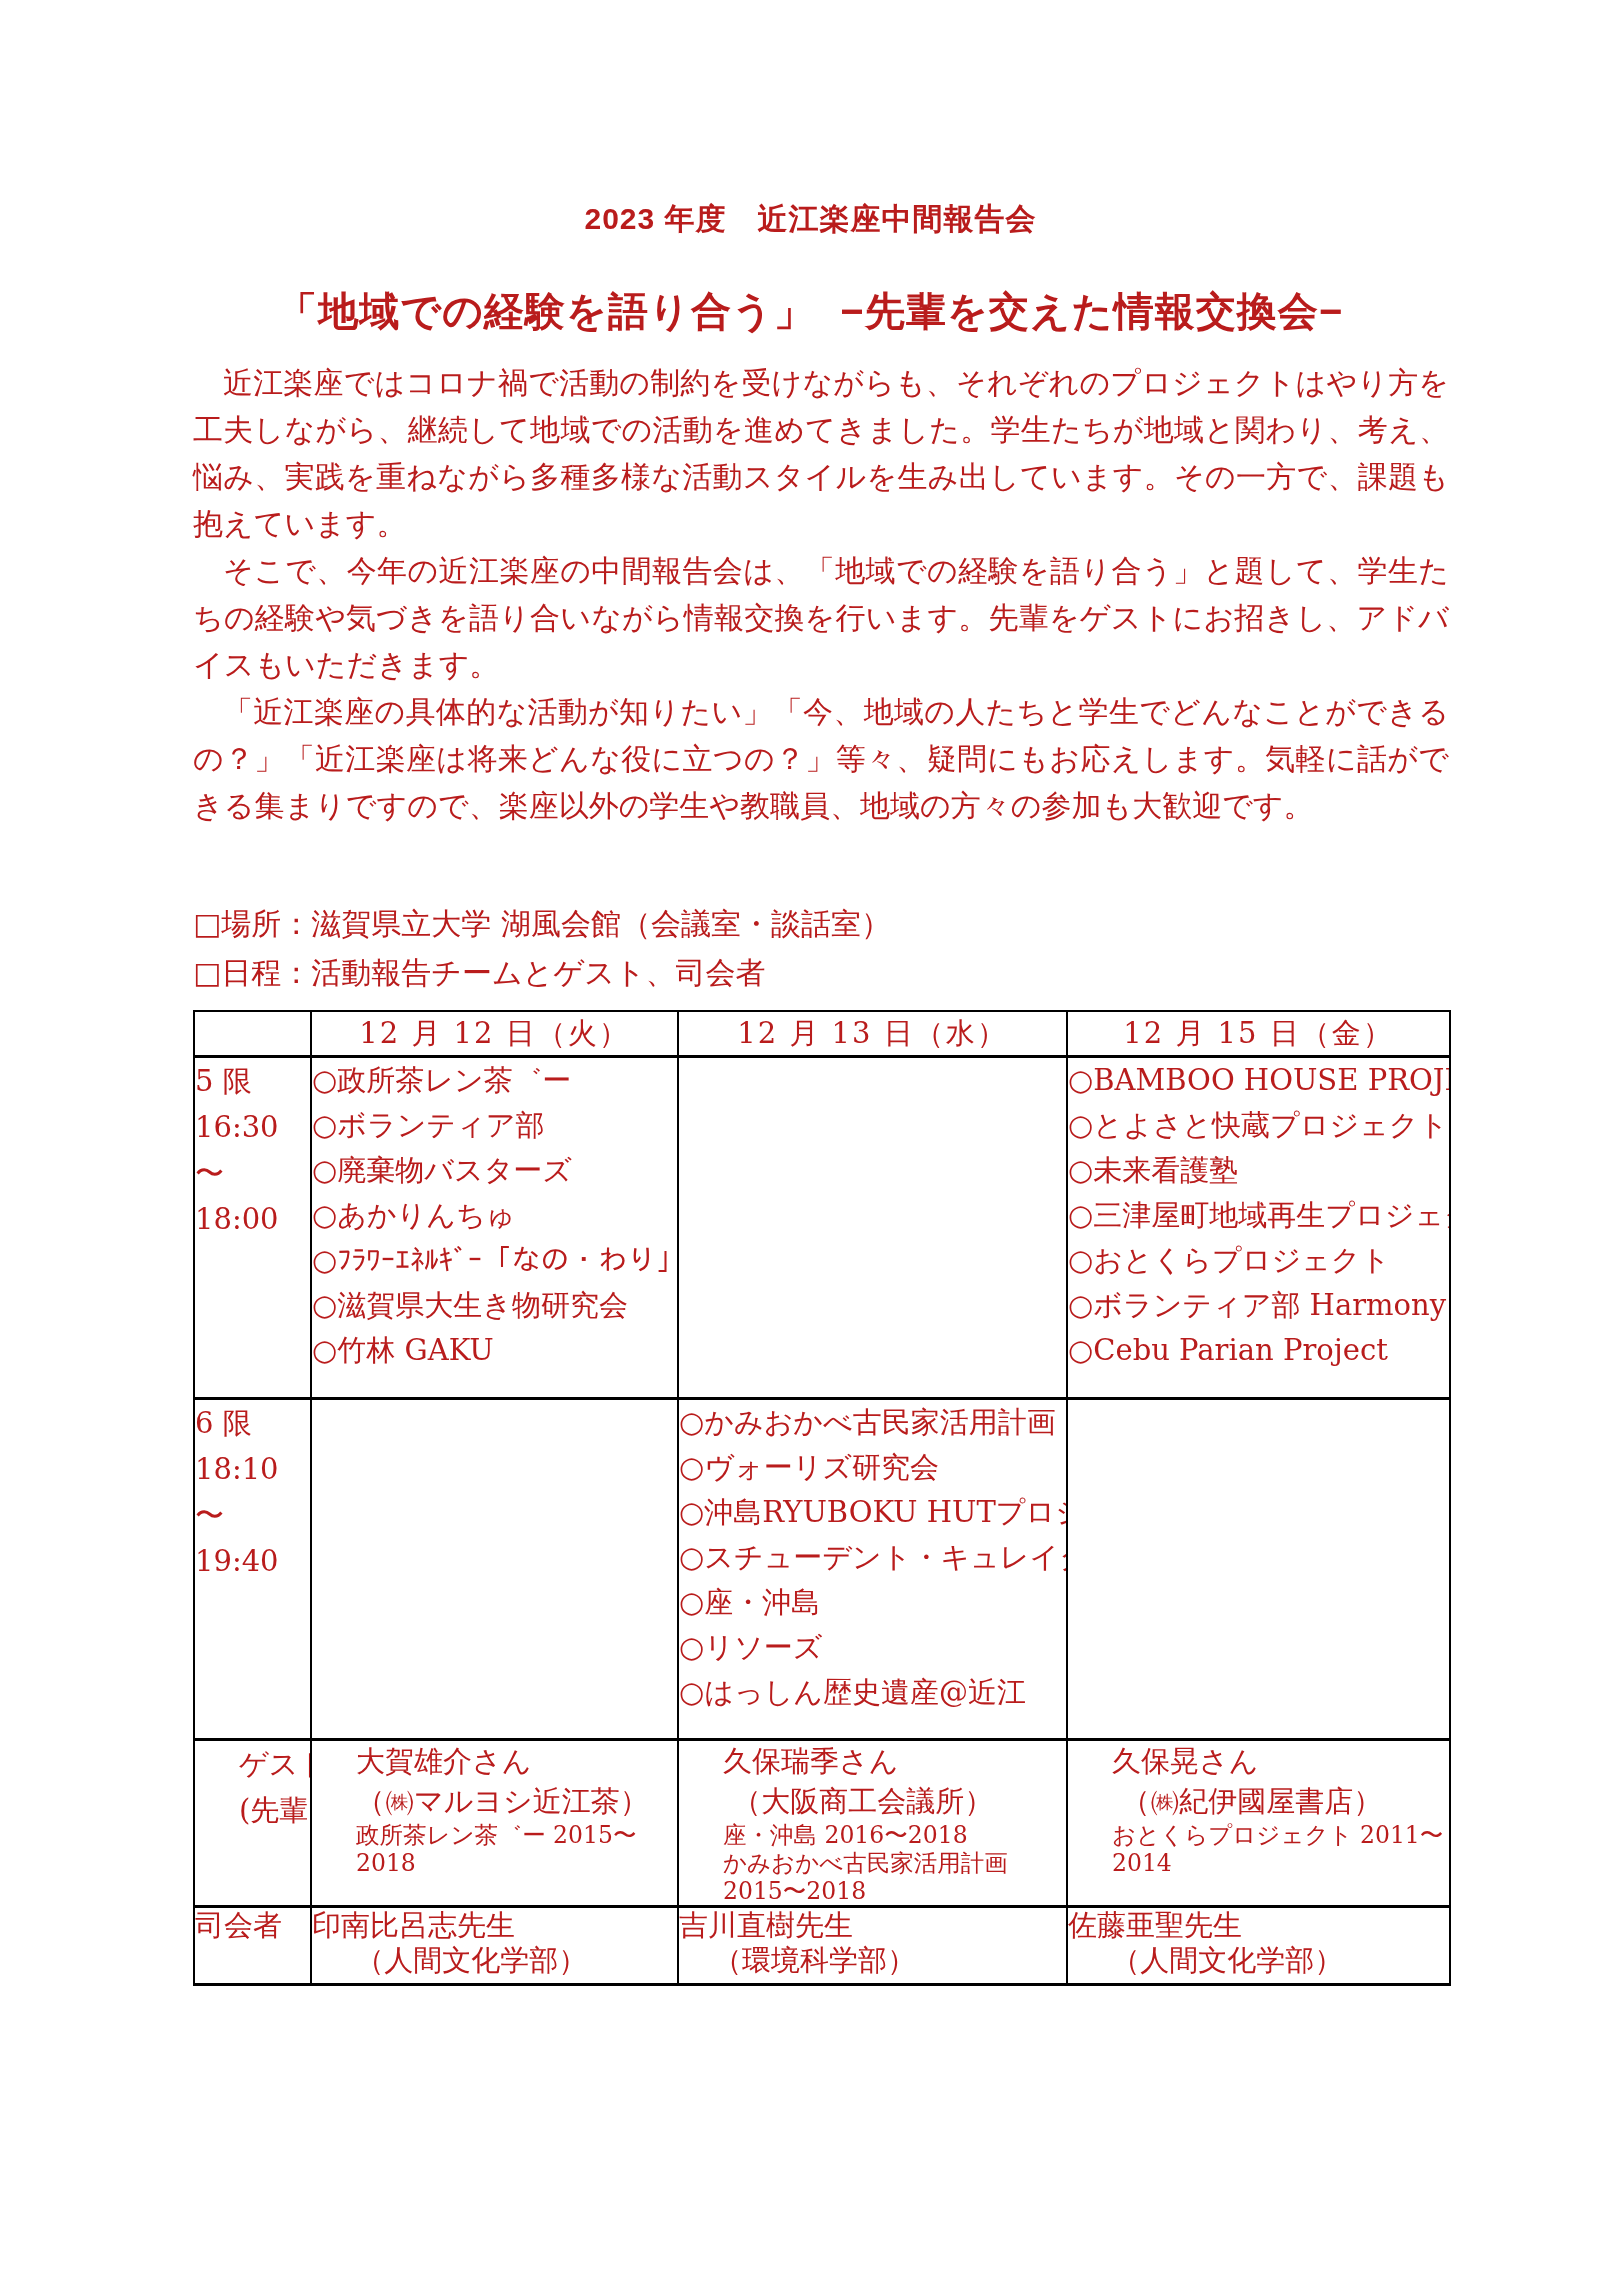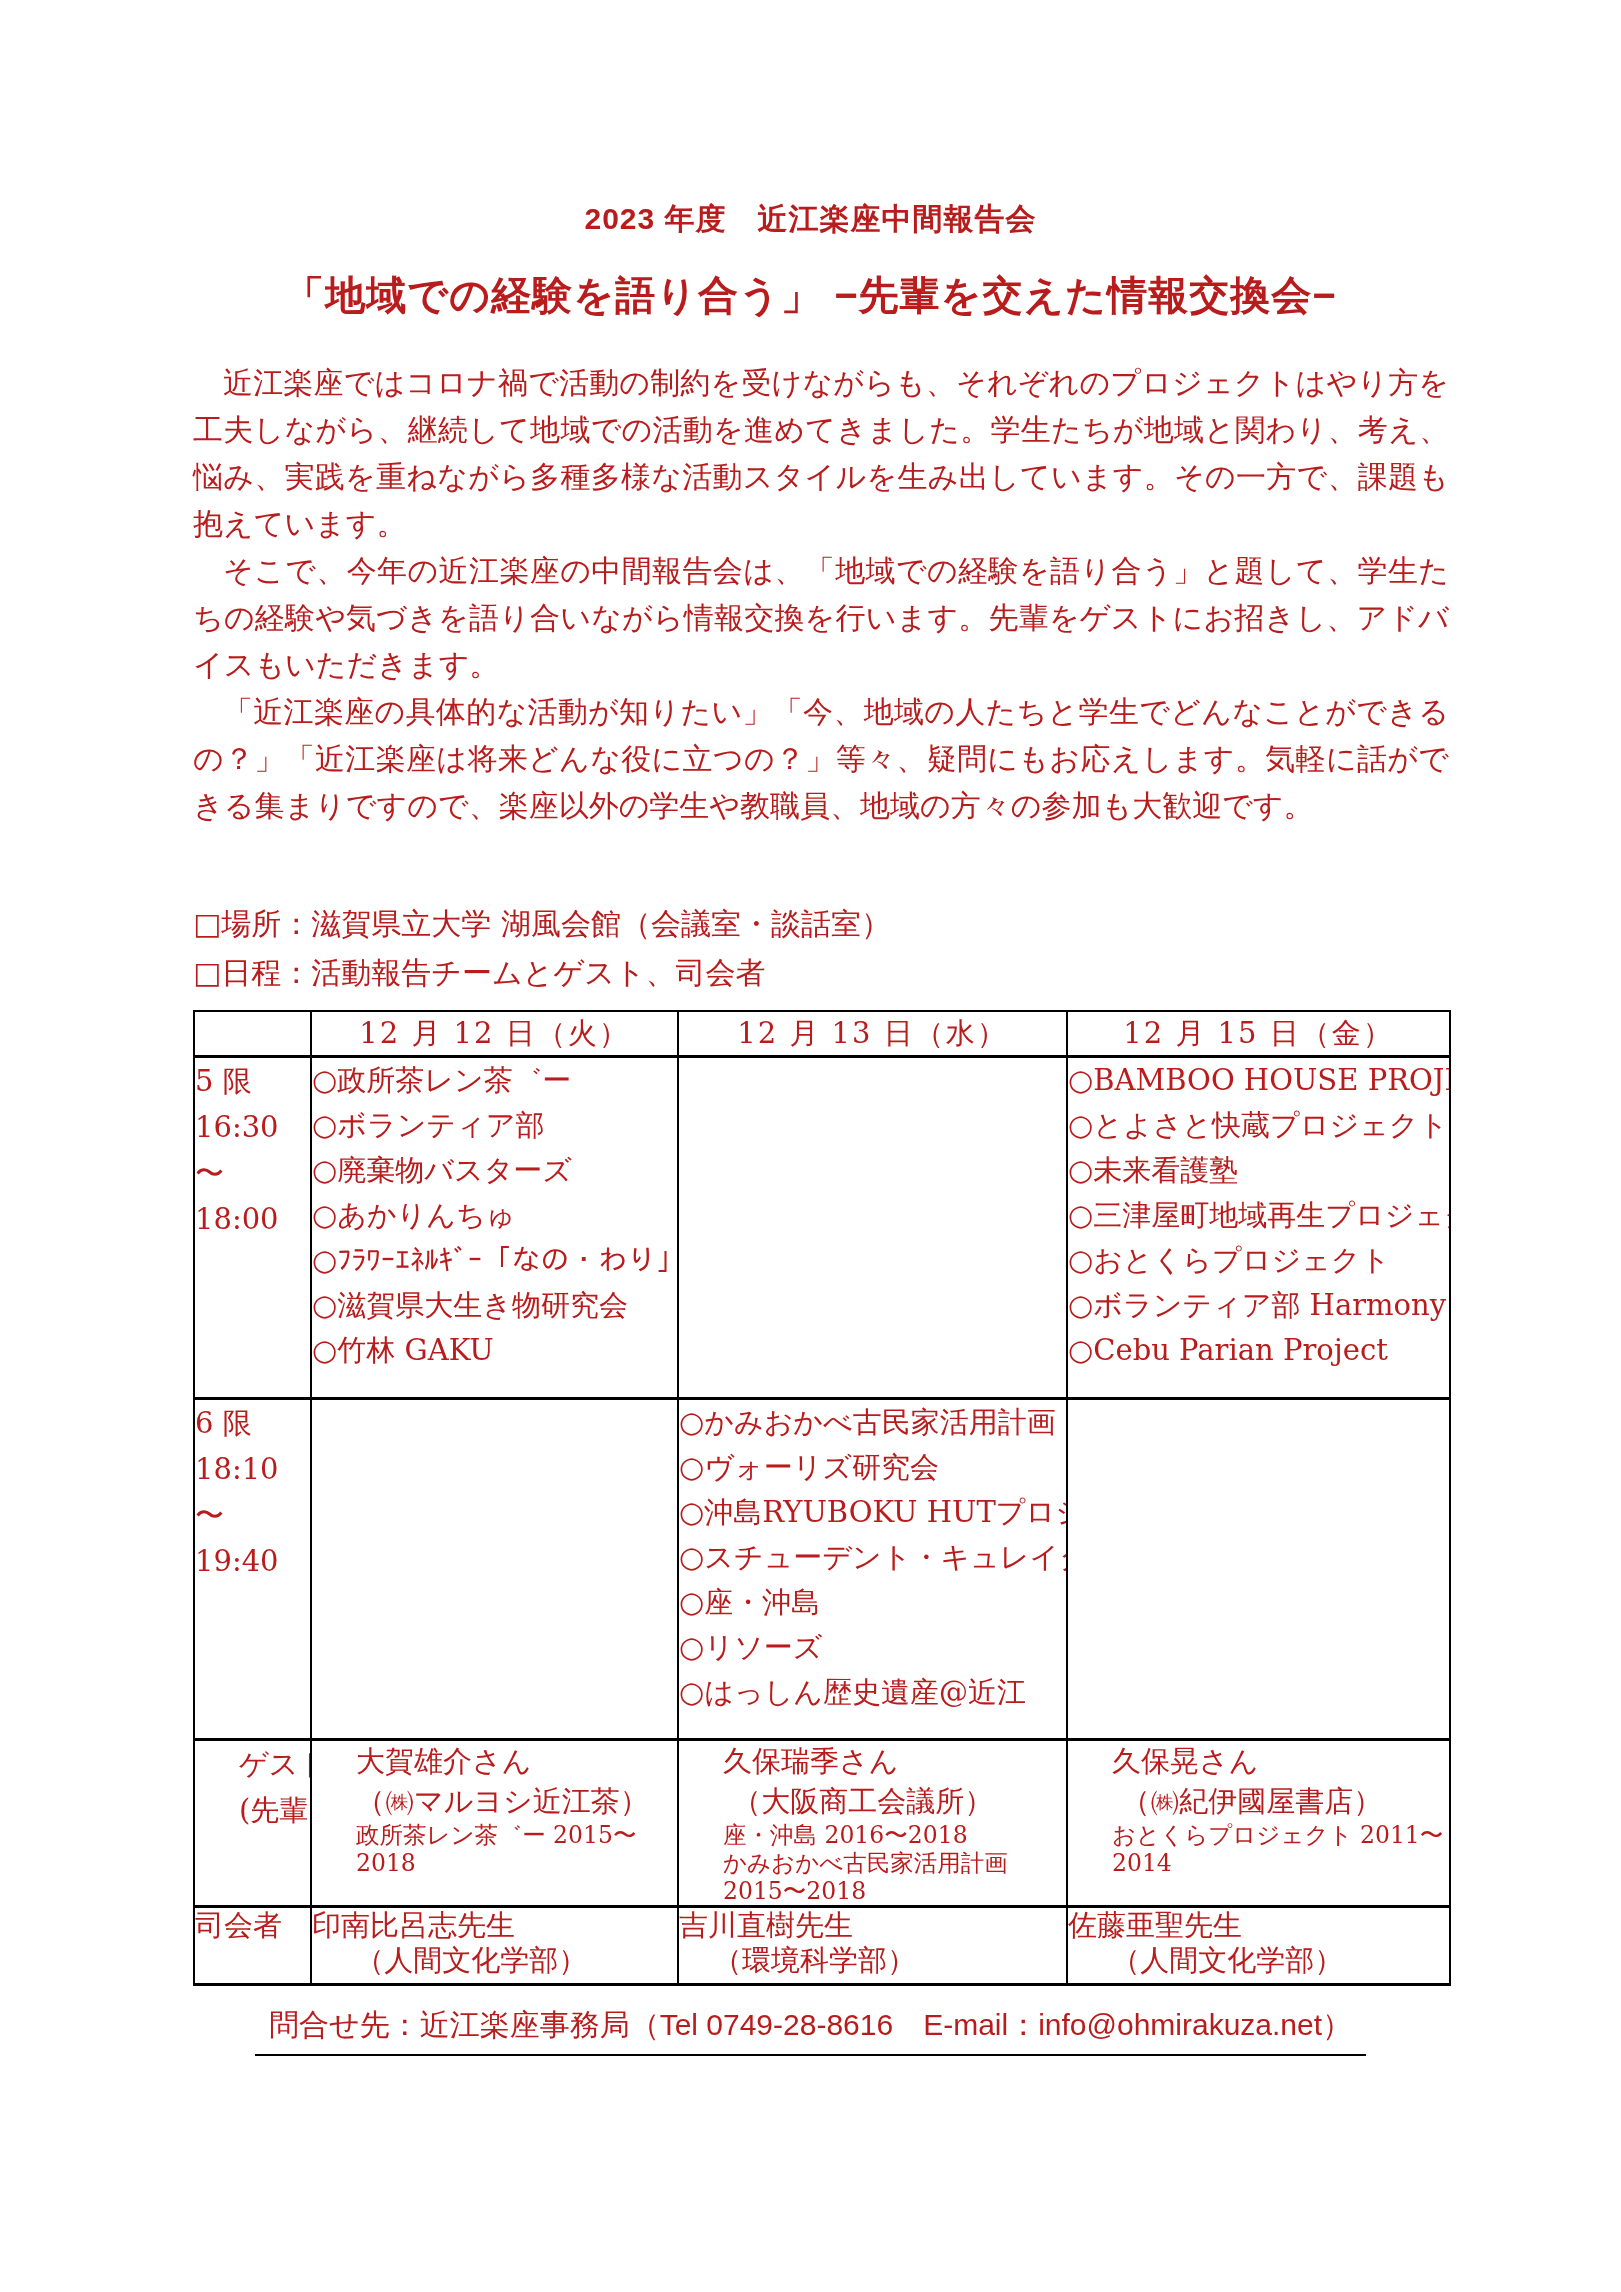--- a/index.html
+++ b/index.html
@@ -12,23 +12,23 @@
     font-family:"DejaVu Serif","Liberation Serif",serif;
     overflow:hidden;
   }
   .doc-title {
     position:absolute; top:199px; left:0; width:100%;
     text-align:center;
     font-family:"Liberation Sans","DejaVu Sans",sans-serif;
     font-weight:bold; font-size:30px; letter-spacing:1px;
   }
   .doc-subtitle {
-    position:absolute; top:268px; left:0; width:100%;
+    position:absolute; top:284px; left:0; width:100%;
     text-align:center;
-    font-family:Liberation Sans, sans-serif;
+    font-family:Liberation Mono, monospace;
     font-weight:bold; font-size:40px; letter-spacing:1px;
   }
   .body-text {
     position:absolute; top:359px; left:193px; width:1256px;
     font-size:30px; line-height:47px;
     text-align:justify;
   }
   .body-text p { margin:0; text-indent:1em; }
   .meta-line { position:absolute; left:193px; font-size:30px; white-space:pre; }
   .meta-place { top:904px; }
@@ -202,18 +202,15 @@
         <div class="m-aff">（環境科学部）</div>
       </td>
       <td class="mod-cell">
         <div class="m-name">佐藤亜聖先生</div>
         <div class="m-aff"> （人間文化学部）</div>
       </td>
     </tr>
   </tbody>
     </table>
 
-  <div class="doc-footer">
-    <span class="uline"><span>問合せ先：近江楽座事務局（</span><span class="latin">Tel 0749-28-8616　E-mail：info@ohmirakuza.net</span><span>）</span></span>
-  </div>
 
 </div>
 
 
 </body></html>

